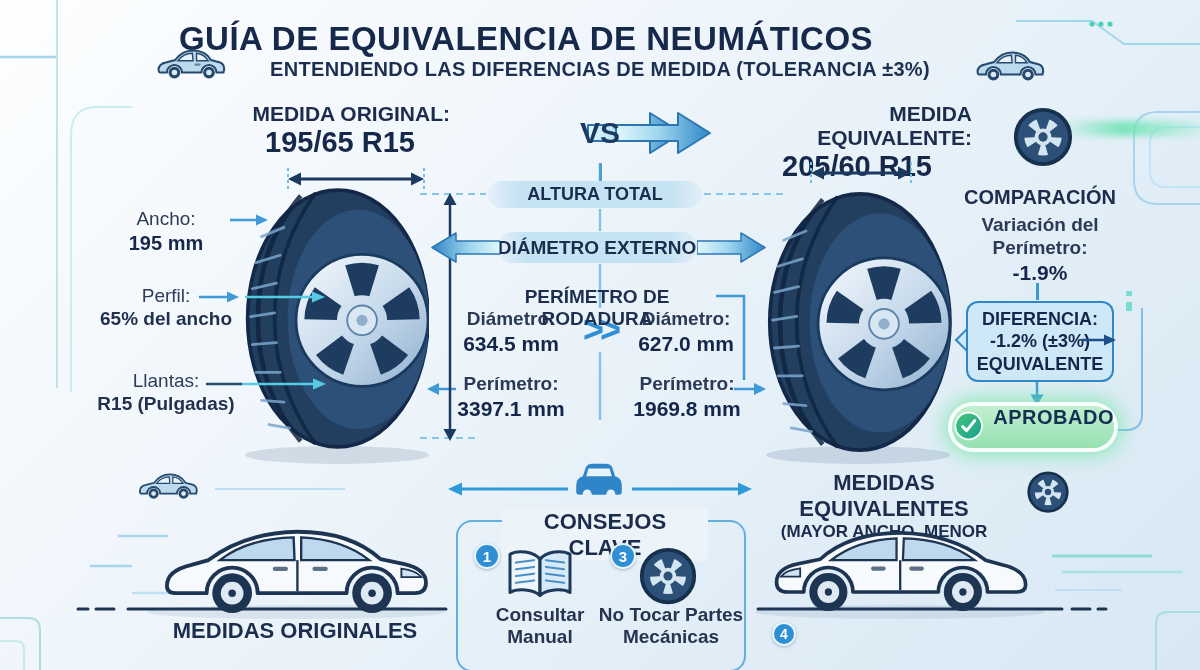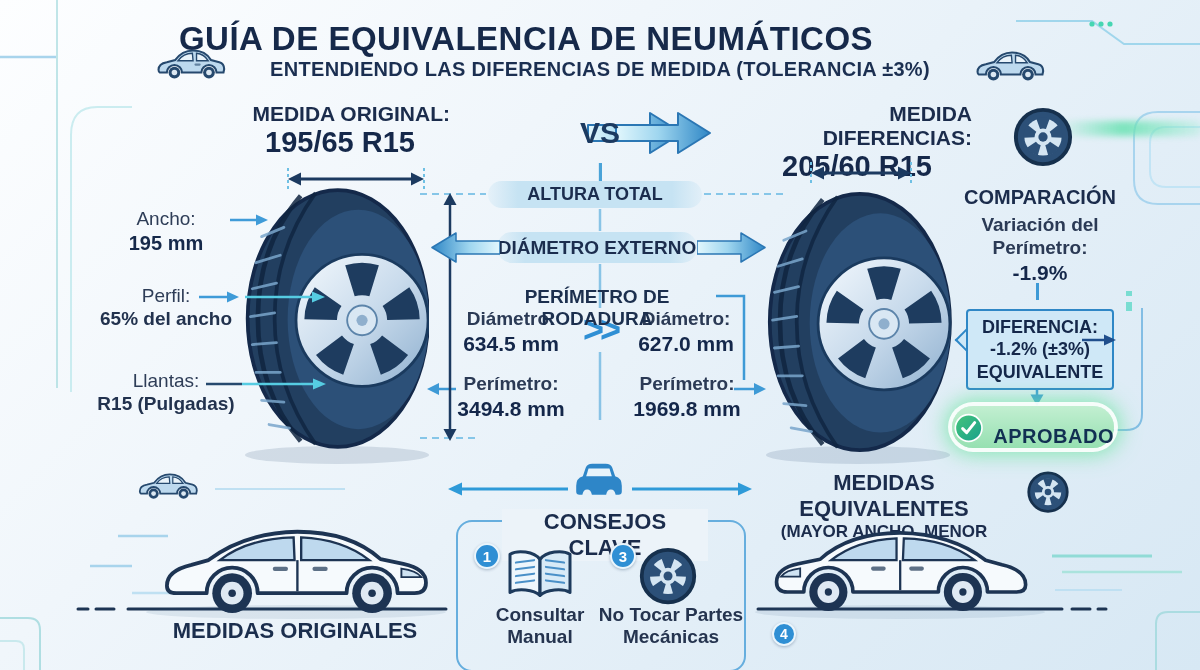--- a/index.html
+++ b/index.html
@@ -16,27 +16,27 @@
   .lbl{font-size:19px;font-weight:400;color:#2e3d57;line-height:1.2;}
   .val{font-size:20px;font-weight:800;color:#16294a;line-height:1.25;text-align:center;}
   .val2{font-size:19px;font-weight:600;color:#22324e;line-height:1.2;white-space:nowrap;}
   .pill{background:linear-gradient(90deg,rgba(198,227,243,.25),#c6e3f3 14%,#c6e3f3 86%,rgba(198,227,243,.25));
     border-radius:15px;display:flex;align-items:center;justify-content:center;
     font-weight:800;color:#1b2d4e;}
   .dimlbl{font-size:19px;font-weight:600;color:#2b3a55;line-height:1.2;}
   .dimval{font-size:21px;font-weight:800;color:#14274a;line-height:1.25;}
   .chev{font-size:36px;font-weight:800;color:#2f8fd4;letter-spacing:-4px;line-height:1;}
   .cmp-h{font-size:20px;font-weight:800;color:#1b2c4c;}
-  .diffbox{background:#cfe8f7;border:2.5px solid #2f87c6;border-radius:4px;
-    display:flex;flex-direction:column;align-items:center;justify-content:center;line-height:1.25;margin-top:8px;}
+  .diffbox{background:#cfe8f7;border:2.5px solid #2f87c6;border-radius:12px;
+    display:flex;flex-direction:column;align-items:center;justify-content:center;line-height:1.25;}
   .diffbox div{font-size:18px;font-weight:800;color:#14274a;}
   .diff-tail{background:#cfe8f7;border-left:2.5px solid #2f87c6;border-bottom:2.5px solid #2f87c6;transform:rotate(45deg);}
   .aprobado{background:linear-gradient(180deg,#c2efd1,#96e0b1);border-radius:22px;
     box-shadow:0 0 0 4px rgba(255,255,255,.9),0 0 20px 7px rgba(110,230,160,.75);
-    display:flex;align-items:flex-end;}
+    display:flex;align-items:flex-start;}
   .aprobado-text{font-size:20px;font-weight:800;color:#123052;letter-spacing:.5px;margin-left:10px;}
   .badge{width:26px;height:26px;border-radius:50%;background:#2f8fd4;color:#ffffff;
     font-weight:800;font-size:15px;display:flex;align-items:center;justify-content:center;
     border:2px solid #eaf5fc;box-shadow:0 1px 3px rgba(20,50,90,.3);box-sizing:border-box;}
   .tiplbl{font-size:19px;font-weight:600;color:#25344f;line-height:1.15;}
   .caption{font-size:22px;font-weight:800;color:#1b2e4d;}
   .box{border:2.5px solid #66aede;border-radius:16px;}
   .boxtitle{font-size:22px;font-weight:800;color:#1b2c4c;background:#ecf3f9;padding:0 6px;}
   .flip{transform:scaleX(-1);}
   svg{display:block;}
@@ -168,21 +168,21 @@
   <div class="abs" style="left:488px;top:108px;width:224px;height:50px">
     <svg style="position:absolute;left:0;top:0;width:224px;height:50px" viewBox="0 0 224 50">
       <polygon points="96,17 34,17 34,5 2,25 34,45 34,33 96,33" fill="url(#gradArrowL)" stroke="#2b77b4" stroke-width="2" stroke-linejoin="round" transform="translate(98,0) scale(-1,1) translate(-98,0)"></polygon>
       <polygon points="128,17 190,17 190,5 222,25 190,45 190,33 128,33" fill="url(#gradArrowR)" stroke="#2b77b4" stroke-width="2" stroke-linejoin="round"></polygon>
     </svg>
     <div class="vs-label" style="position:absolute;left:0;top:8px;width:224px;text-align:center">VS</div>
   </div>
   <div class="abs" style="left:599px;top:163px;width:2.5px;height:20px;background:#4aa3d8"></div>
 
   <div class="abs ctr" style="left:742px;top:102px;width:230px">
-    <div class="colhead">MEDIDA DIFERENCIAS:</div>
+    <div class="colhead">MEDIDA EQUIVALENTE:</div>
     <div class="colsize">205/60 R15</div>
   </div>
 
   <svg class="abs" style="left:1012px;top:106px;width:62px;height:62px" viewBox="0 0 80 80">
     <circle cx="40" cy="40" r="35" fill="#2c5078" stroke="#16304d" stroke-width="5"></circle>
     <circle cx="40" cy="40" r="24" fill="#d4e5f2"></circle>
     <g fill="#2c5078">
       <use href="#wpocket" transform="translate(40,40)"></use>
       <use href="#wpocket" transform="translate(40,40) rotate(72)"></use>
       <use href="#wpocket" transform="translate(40,40) rotate(144)"></use>
@@ -289,21 +289,21 @@
     <div class="dimval">634.5 mm</div>
   </div>
   <div class="abs ctr chev" style="left:572px;top:312px;width:56px">&gt;&gt;</div>
   <div class="abs ctr" style="left:630px;top:308px;width:112px">
     <div class="dimlbl">Diámetro:</div>
     <div class="dimval">627.0 mm</div>
   </div>
 
   <div class="abs ctr" style="left:452px;top:373px;width:118px">
     <div class="dimlbl">Perímetro:</div>
-    <div class="dimval">3494.8 mm</div>
+    <div class="dimval">3397.1 mm</div>
   </div>
   <div class="abs ctr" style="left:628px;top:373px;width:118px">
     <div class="dimlbl">Perímetro:</div>
     <div class="dimval">1969.8 mm</div>
   </div>
 
   <svg class="abs" style="left:762px;top:192px;width:192px;height:260px;z-index:2" viewBox="0 0 200 280">
     <ellipse cx="102" cy="140" rx="97" ry="138" fill="#223f60" stroke="#14294a" stroke-width="4"></ellipse>
     <path d="M62 8 C28 48 16 92 16 140 C16 188 28 232 62 272" fill="none" stroke="#0f2440" stroke-width="5" opacity=".85"></path>
     <path d="M78 5 C46 50 34 94 34 140 C34 186 46 230 78 275" fill="none" stroke="#0f2440" stroke-width="4" opacity=".8"></path>

